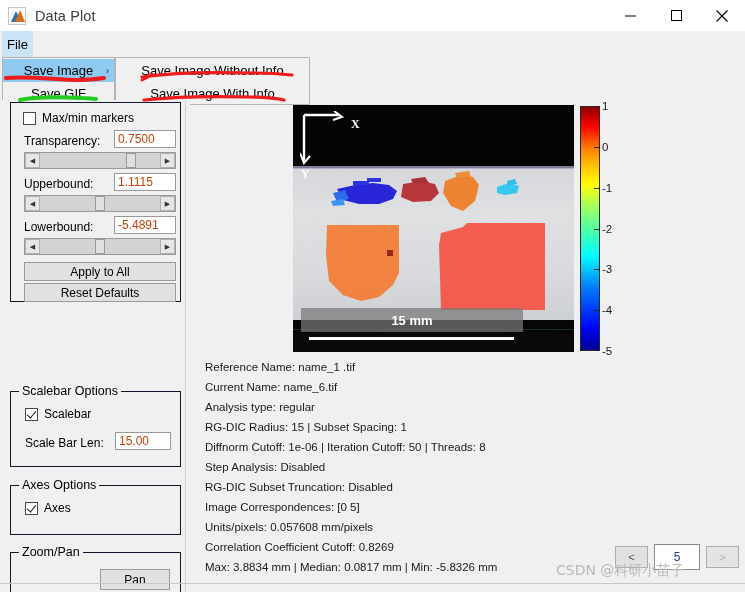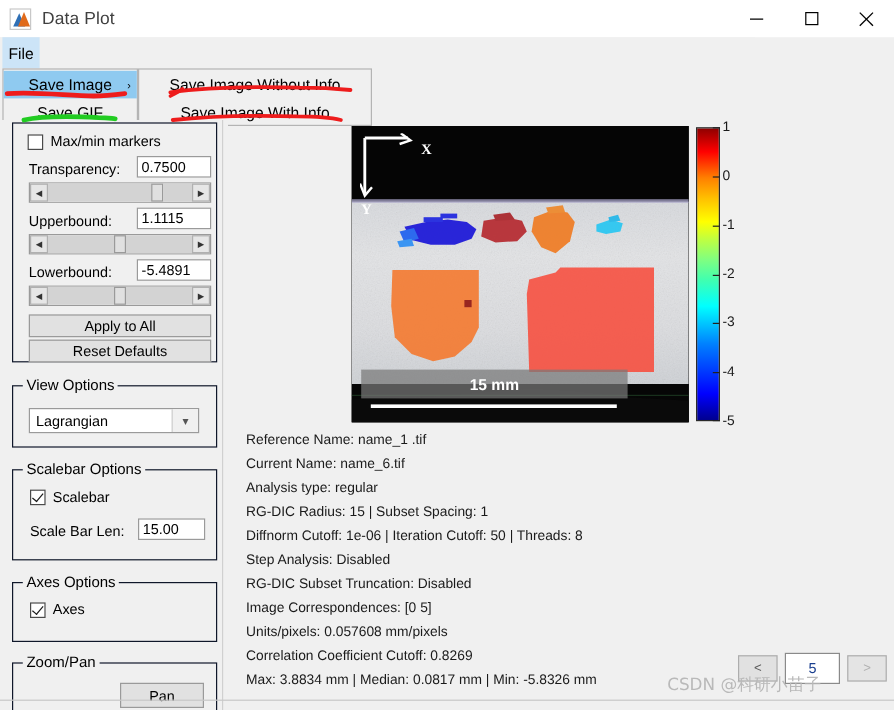--- a/index.html
+++ b/index.html
@@ -103,21 +103,21 @@
   }
   .gb-title {
     position: absolute; top: -8px; left: 8px;
     background: #f0f0f0; padding: 0 3px;
     font-size: 12.5px; color: #000;
   }
   .lbl { font-size: 12px; color: #000; }
 
   .tf {
     background: #ffffff; border: 1px solid #9a9a9a;
-    font-size: 12px; color: #000000;
+    font-size: 12px; color: #c2410c;
     display: flex; align-items: center; padding-left: 3px;
     height: 18px;
   }
 
   
   .cb-row { display: flex; align-items: center; }
   .cb {
     width: 13px; height: 13px; background: #fff;
     border: 1px solid #4a4a4a; position: relative;
     margin-right: 6px; flex: 0 0 auto;
@@ -358,27 +358,20 @@
           <div class="sl-thumb"></div>
           <div class="sl-rest"></div>
         </div>
         <div class="sl-btn">▶</div>
       </div>
 
       <div class="btn" style="position:absolute; left:13px; top:159px; width:152px;">Apply to All</div>
       <div class="btn" style="position:absolute; left:13px; top:180px; width:152px;">Reset Defaults</div>
     </div>
 
-    <div class="groupbox" style="left:10px; top:221px; width:171px; height:52px;">
-      <span class="gb-title">View Options</span>
-      <div class="dropdown" style="position:absolute; left:13px; top:18px; width:142px;">
-        <span>Lagrangian</span>
-        <span class="dd-arrow">▾</span>
-      </div>
-    </div>
 
     <div class="groupbox" style="left:10px; top:291px; width:171px; height:76px;">
       <span class="gb-title">Scalebar Options</span>
       <div class="cb-row" style="position:absolute; left:14px; top:15px;">
         <div class="cb checked"></div>
         <span class="lbl">Scalebar</span>
       </div>
       <span class="lbl" style="position:absolute; left:14px; top:44px;">Scale Bar Len:</span>
       <div class="tf" style="position:absolute; left:104px; top:40px; width:56px;">15.00</div>
     </div>

